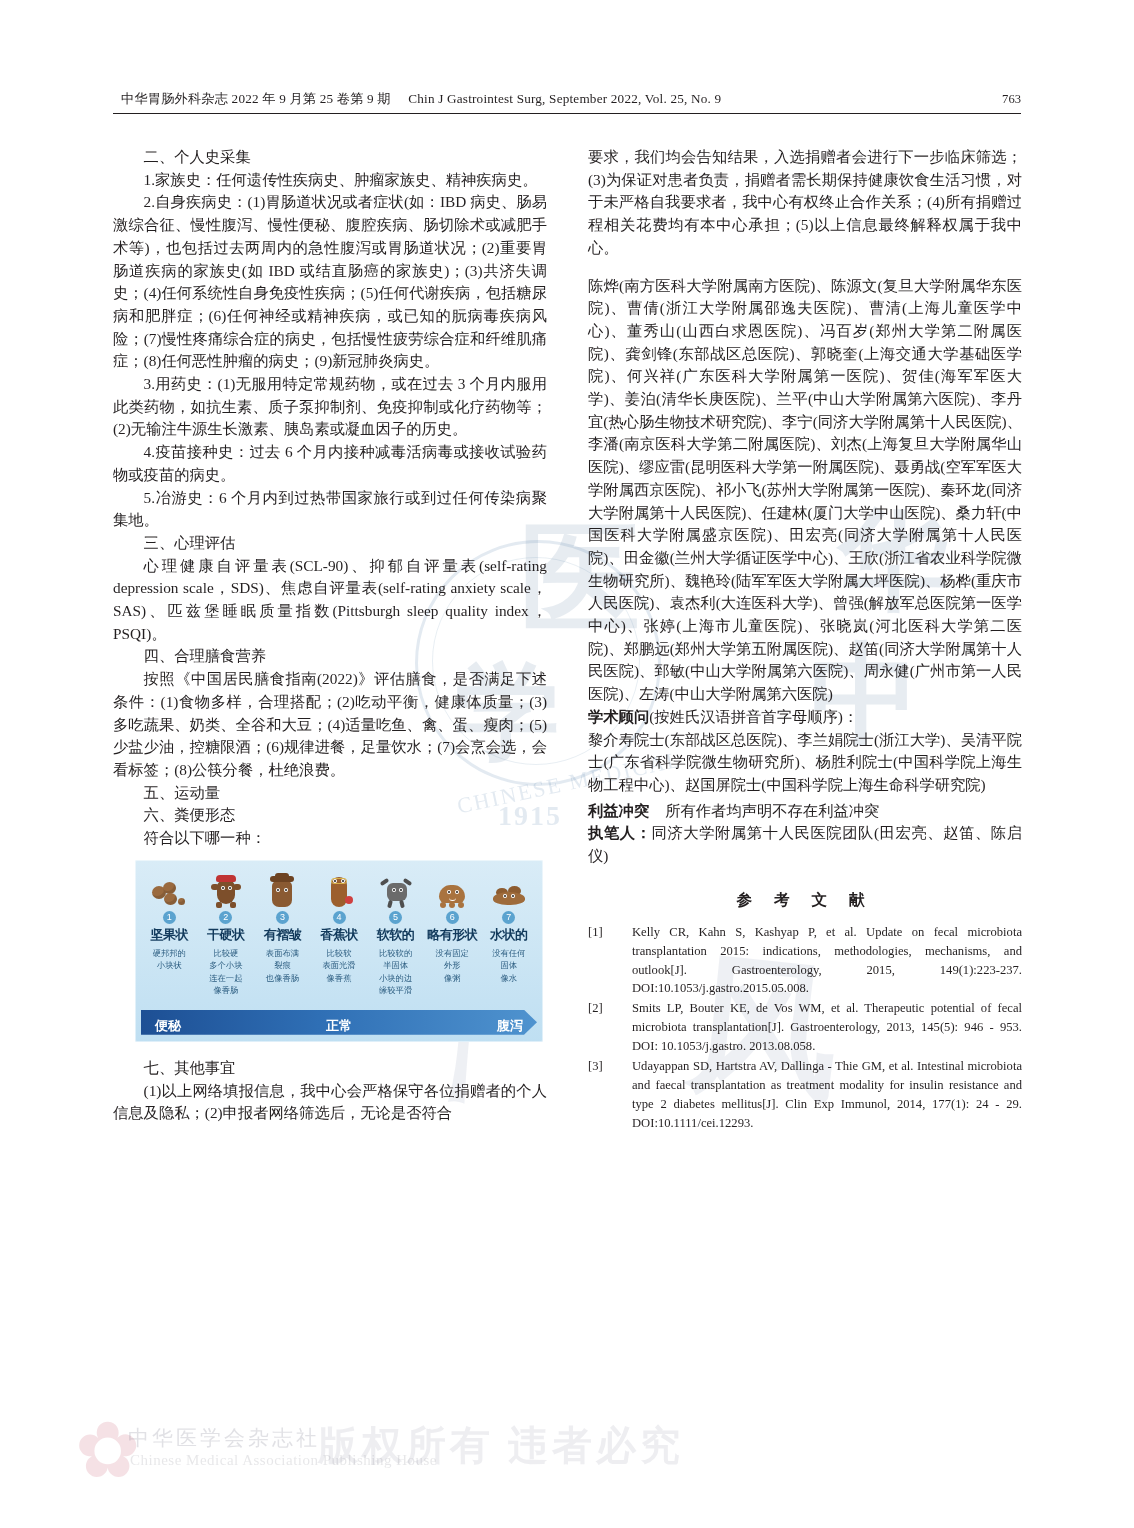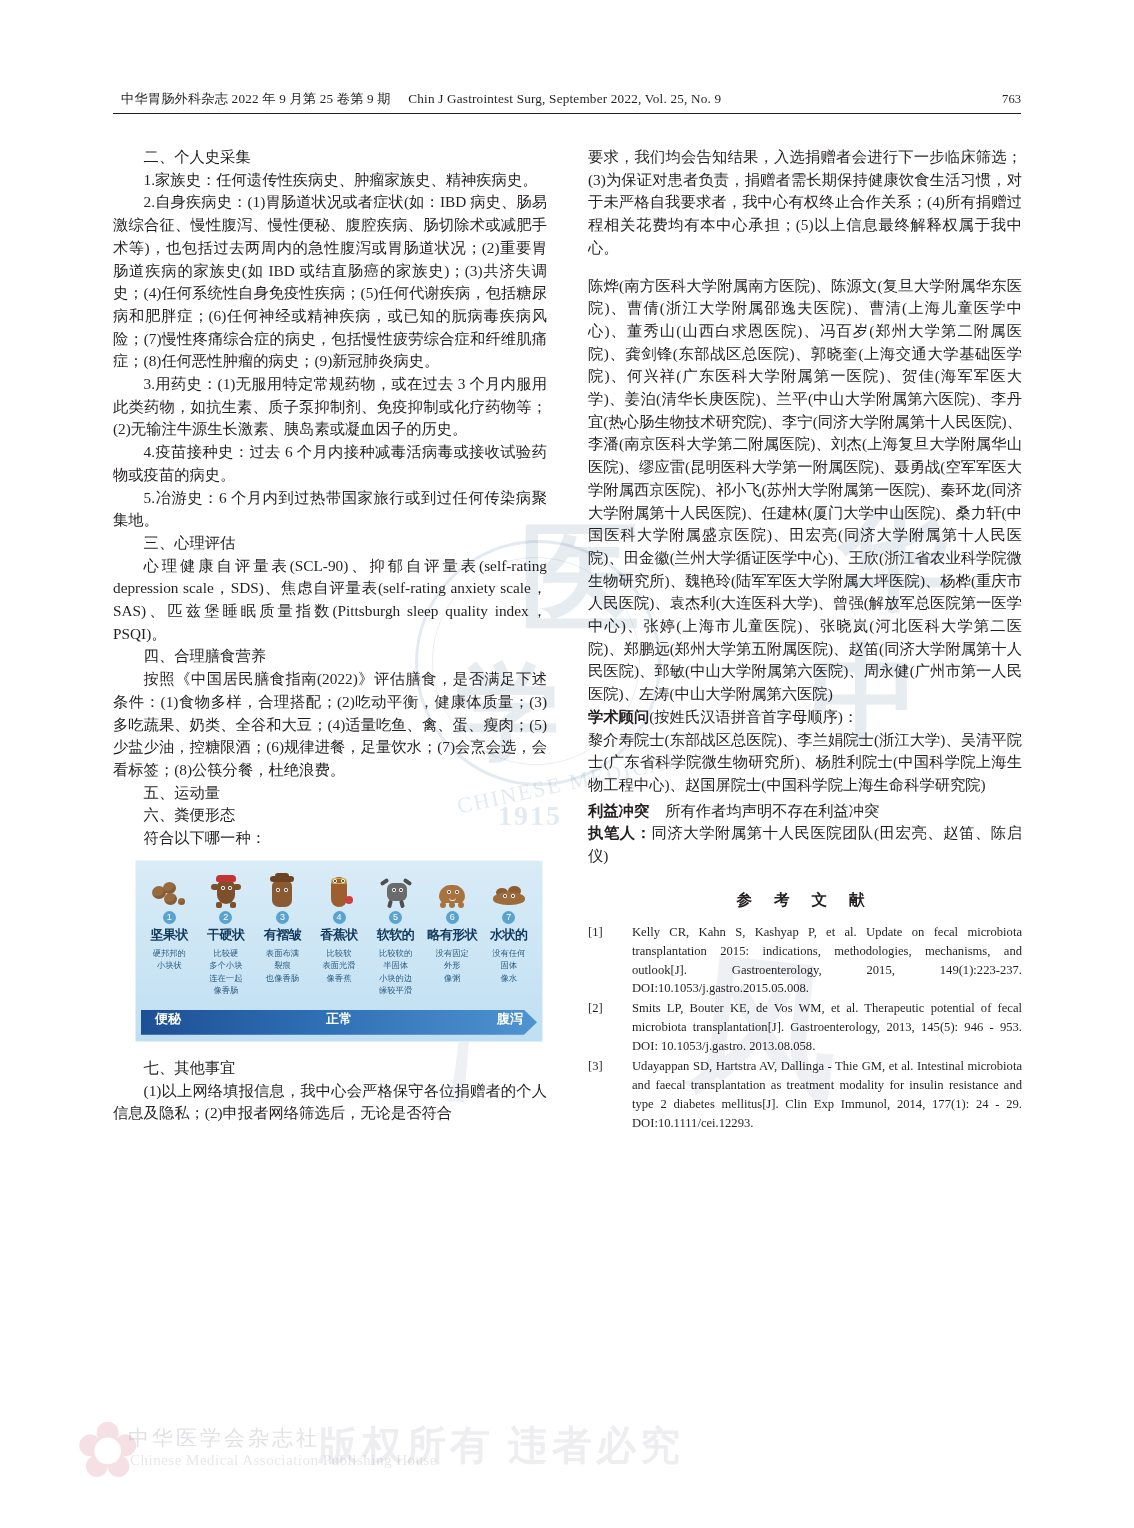--- a/index.html
+++ b/index.html
@@ -182,21 +182,21 @@
     font-family: "Liberation Sans", sans-serif;
     text-align: center;
     white-space: nowrap;
   }
   .bristol-bar {
     position: absolute;
     left: 6px; right: 6px; bottom: 7px;
     height: 25px;
     background: linear-gradient(90deg,#1d4f94 0%,#2f6fb5 45%,#4f93cf 100%);
     display: flex;
-    align-items: flex-start;
+    align-items: flex-end;
     justify-content: space-between;
     padding: 0 14px;
     box-sizing: border-box;
     color: #fff;
     font-family: "Liberation Sans", sans-serif;
     font-size: 13px;
     font-weight: 700;
     clip-path: polygon(0 0, calc(100% - 13px) 0, 100% 50%, calc(100% - 13px) 100%, 0 100%);
   }
   .bristol-bar span { white-space: nowrap; }

